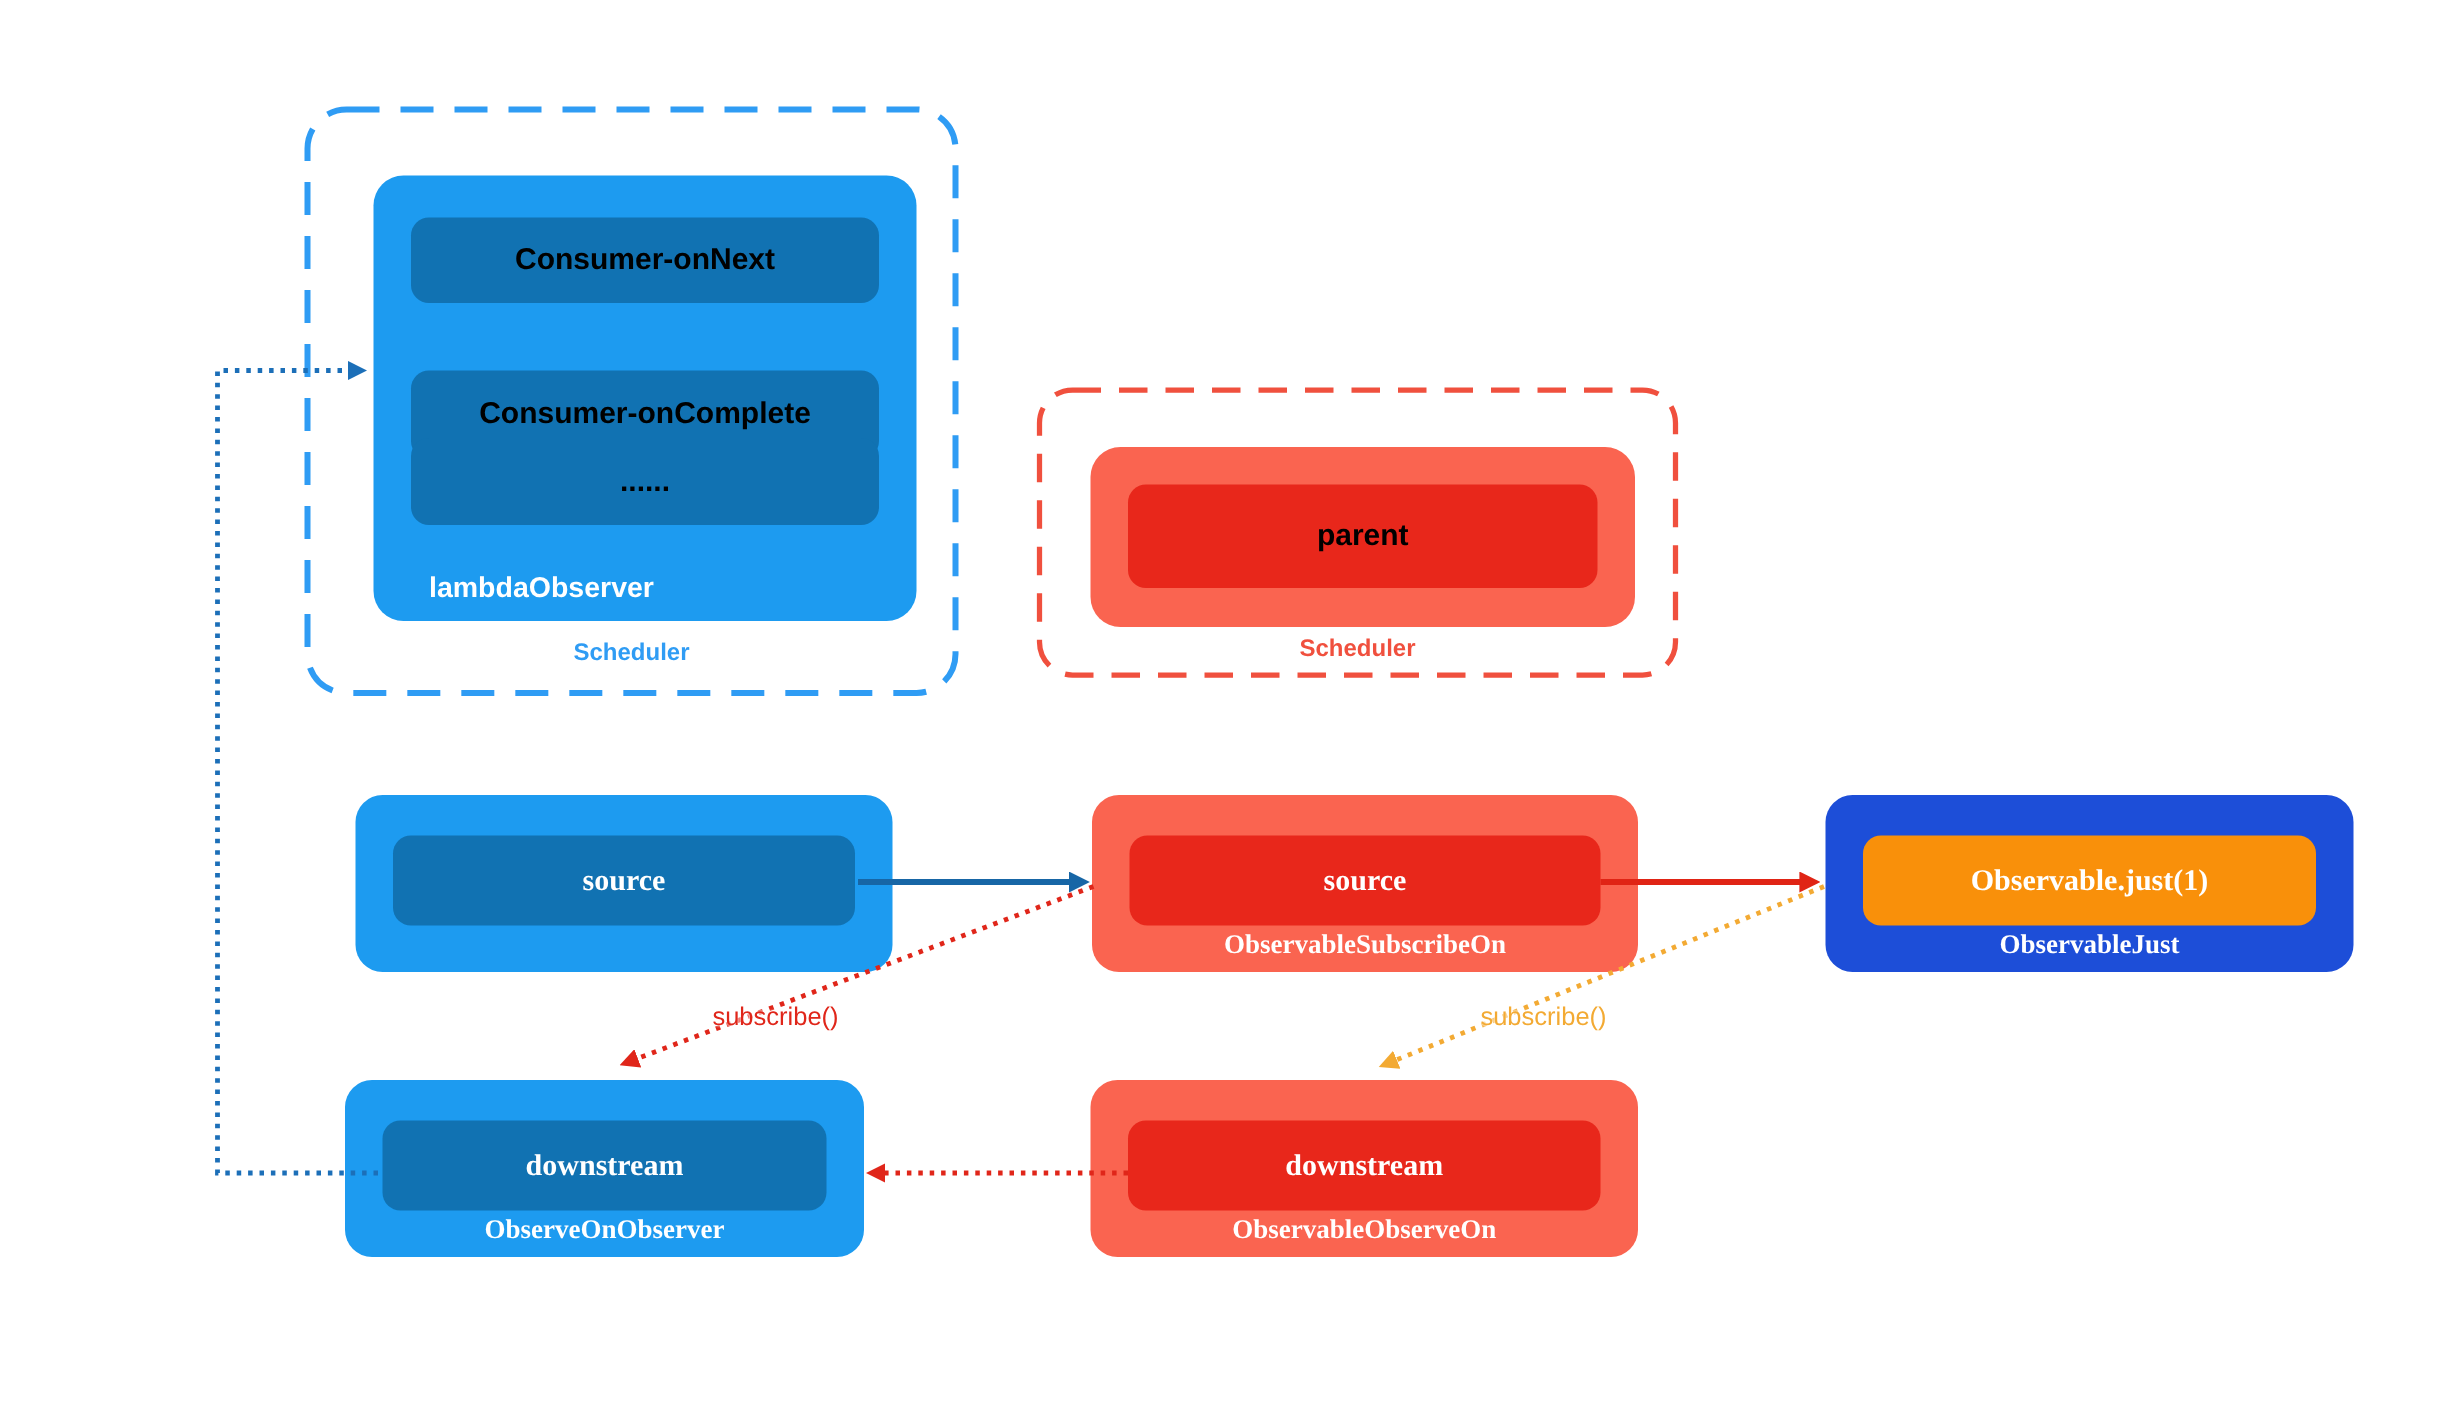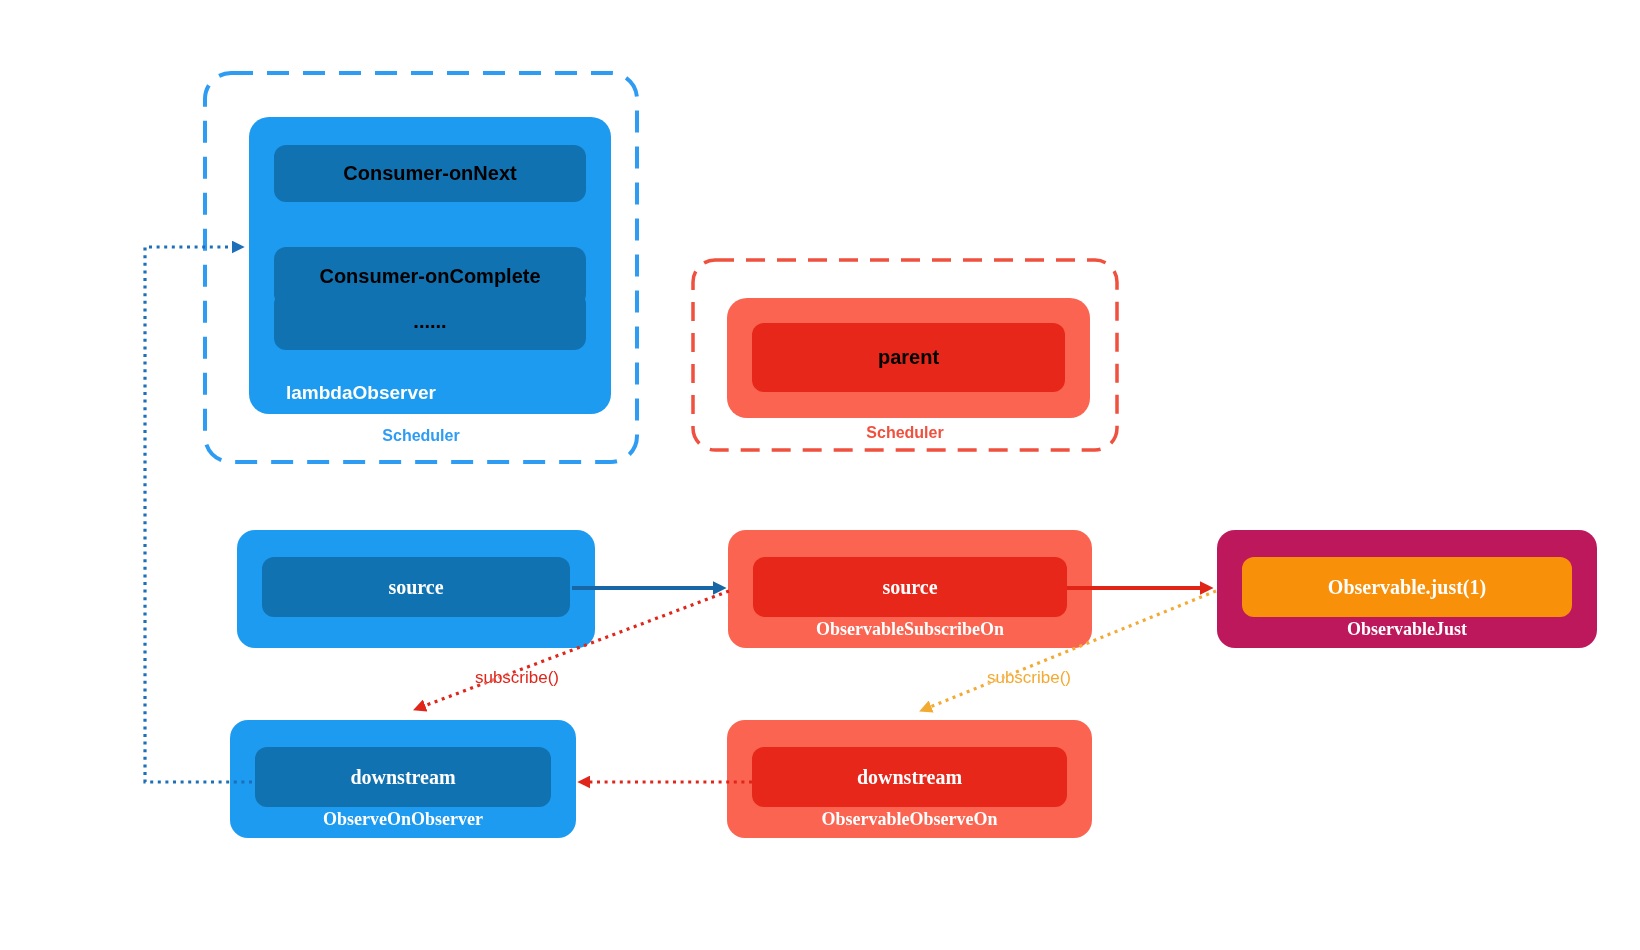--- a/index.html
+++ b/index.html
@@ -13,21 +13,21 @@
   .node .field{position:absolute;left:25px;right:25px;top:27px;height:60px;
                border-radius:12px;color:#fff;font-weight:bold;font-size:20px;
                display:flex;align-items:center;justify-content:center;}
   .node .nlabel{position:absolute;left:0;right:0;bottom:8px;text-align:center;
                 color:#fff;font-weight:bold;font-size:18px;}
 
   .blue-node{background:#1D9BF0;}
   .blue-node .field{background:#1172B2;}
   .red-node{background:#FA6450;}
   .red-node .field{background:#E8271B;}
-  .orange-node{background:#be185d;padding-left:28px;}
+  .orange-node{background:#1d4ed8;}
   .orange-node .field{background:#F9900A;}
 
   #node-observe-on{left:237px;top:530px;width:358px;height:118px;}
   #node-subscribe-on{left:728px;top:530px;width:364px;height:118px;}
   #node-just{left:1217px;top:530px;width:352px;height:118px;}
   #node-observe-on-observer{left:230px;top:720px;width:346px;height:118px;}
   #node-subscribe-on-observer{left:727px;top:720px;width:365px;height:118px;}
 
   
   .big-box{position:absolute;border-radius:20px;z-index:1;}

